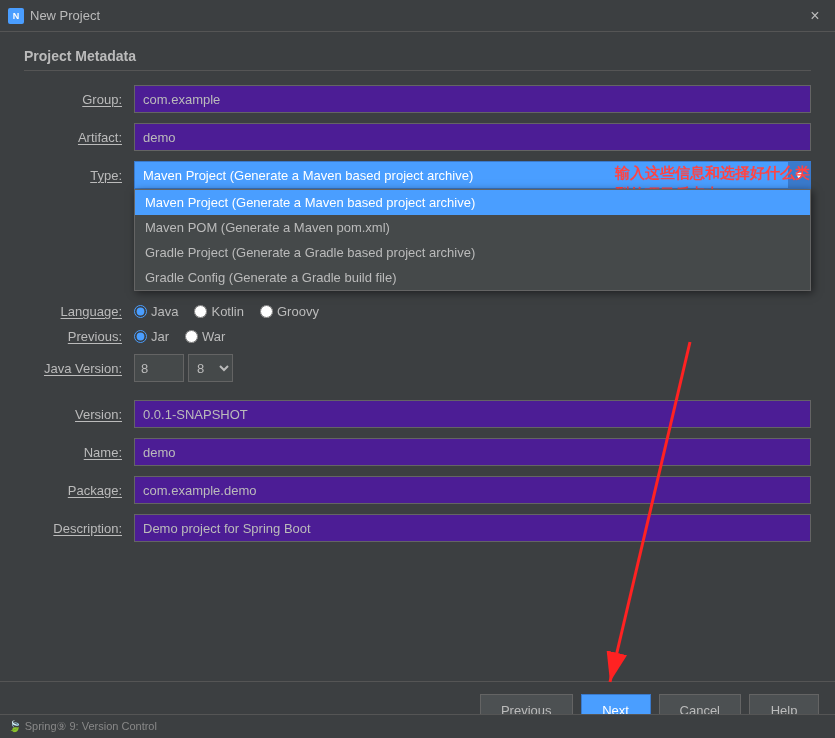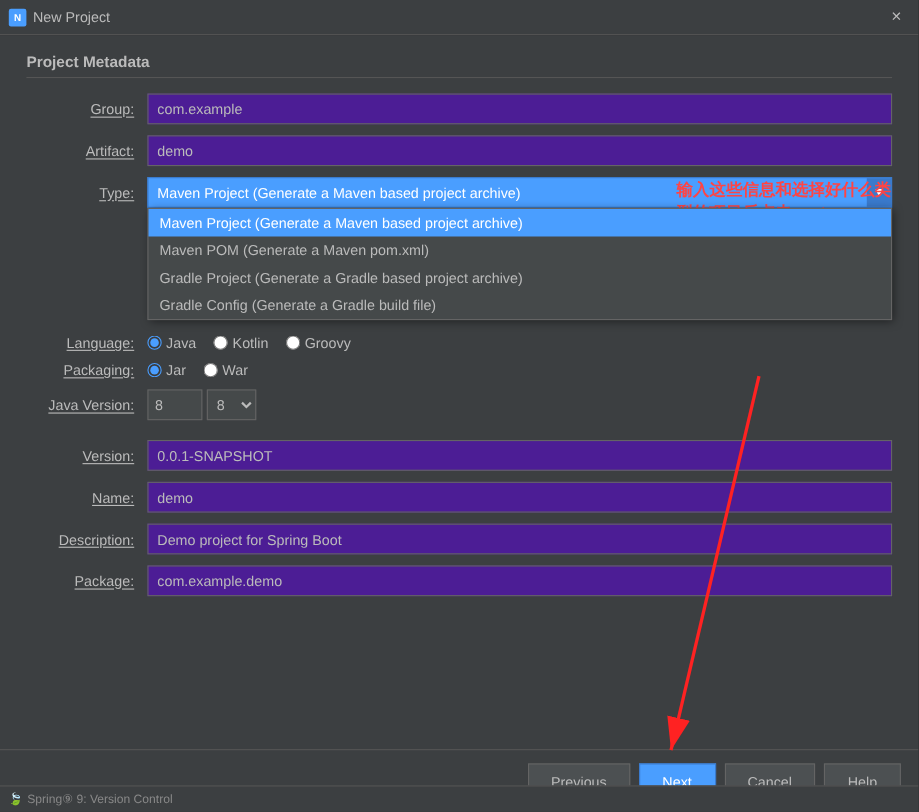--- a/index.html
+++ b/index.html
@@ -367,21 +367,21 @@
           <input type="radio" name="language" style=""> Kotlin
         </label>
         <label class="radio-item">
           <input type="radio" name="language" style=""> Groovy
         </label>
       </div>
     </div>
 
     <div class="form-row">
       <div class="form-label">
-        <span>Packaging:</span>
+        <span>Previous:</span>
       </div>
       <div class="packaging-group">
         <label class="radio-item">
           <input type="radio" name="packaging" checked="" style=""> Jar
         </label>
         <label class="radio-item">
           <input type="radio" name="packaging" style=""> War
         </label>
       </div>
     </div>
@@ -412,30 +412,30 @@
 
     <div class="form-row">
       <div class="form-label">
         <span>Name:</span>
       </div>
       <input class="form-input" type="text" value="demo" style="">
     </div>
 
     <div class="form-row">
       <div class="form-label">
+        <span>Package:</span>
+      </div>
+      <input class="form-input" type="text" value="com.example.demo" style="">
+    </div>
+
+    <div class="form-row">
+      <div class="form-label">
         <span>Description:</span>
       </div>
       <input class="form-input" type="text" value="Demo project for Spring Boot" style="">
-    </div>
-
-    <div class="form-row">
-      <div class="form-label">
-        <span>Package:</span>
-      </div>
-      <input class="form-input" type="text" value="com.example.demo" style="">
     </div>
 
     <svg class="arrow-overlay" viewBox="0 0 835 420" preserveAspectRatio="none">
       <defs>
         <marker id="arrowhead" markerWidth="10" markerHeight="7" refX="10" refY="3.5" orient="auto">
           <polygon points="0 0, 10 3.5, 0 7" fill="#ff2222"></polygon>
         </marker>
       </defs>
       <line x1="690" y1="30" x2="610" y2="370" stroke="#ff2222" stroke-width="3" marker-end="url(#arrowhead)"></line>
     </svg>

